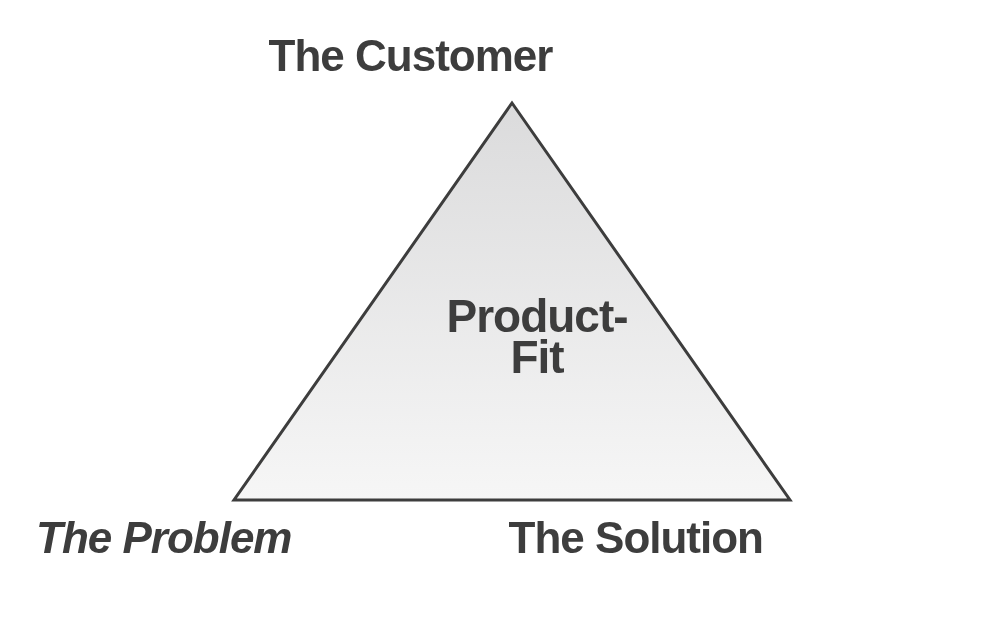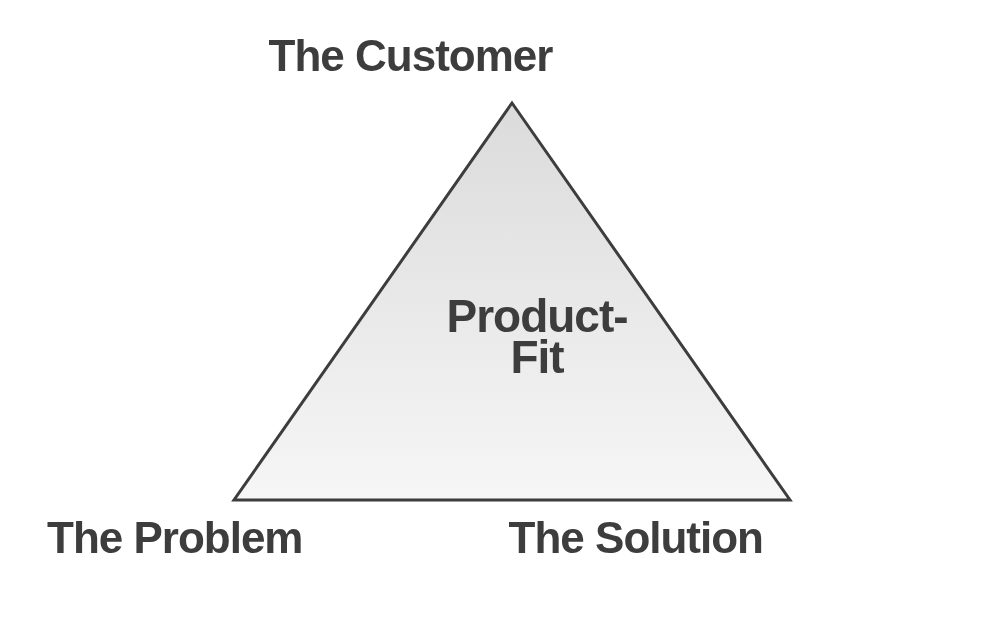--- a/index.html
+++ b/index.html
@@ -28,21 +28,22 @@
     white-space: nowrap;
   }
   .corner-label.top {
     top: 30px;
     left: 26px;
     right: 0;
     text-align: center;
   }
   .corner-label.bottom-left {
     top: 512px;
-    left: 47px;
+    left: 36px;
+    font-style: italic;
   }
   .corner-label.bottom-right {
     top: 512px;
     right: 32px;
     text-align: right;
   }
   .center-label {
     position: absolute;
     left: 512px;
     top: 296px;

